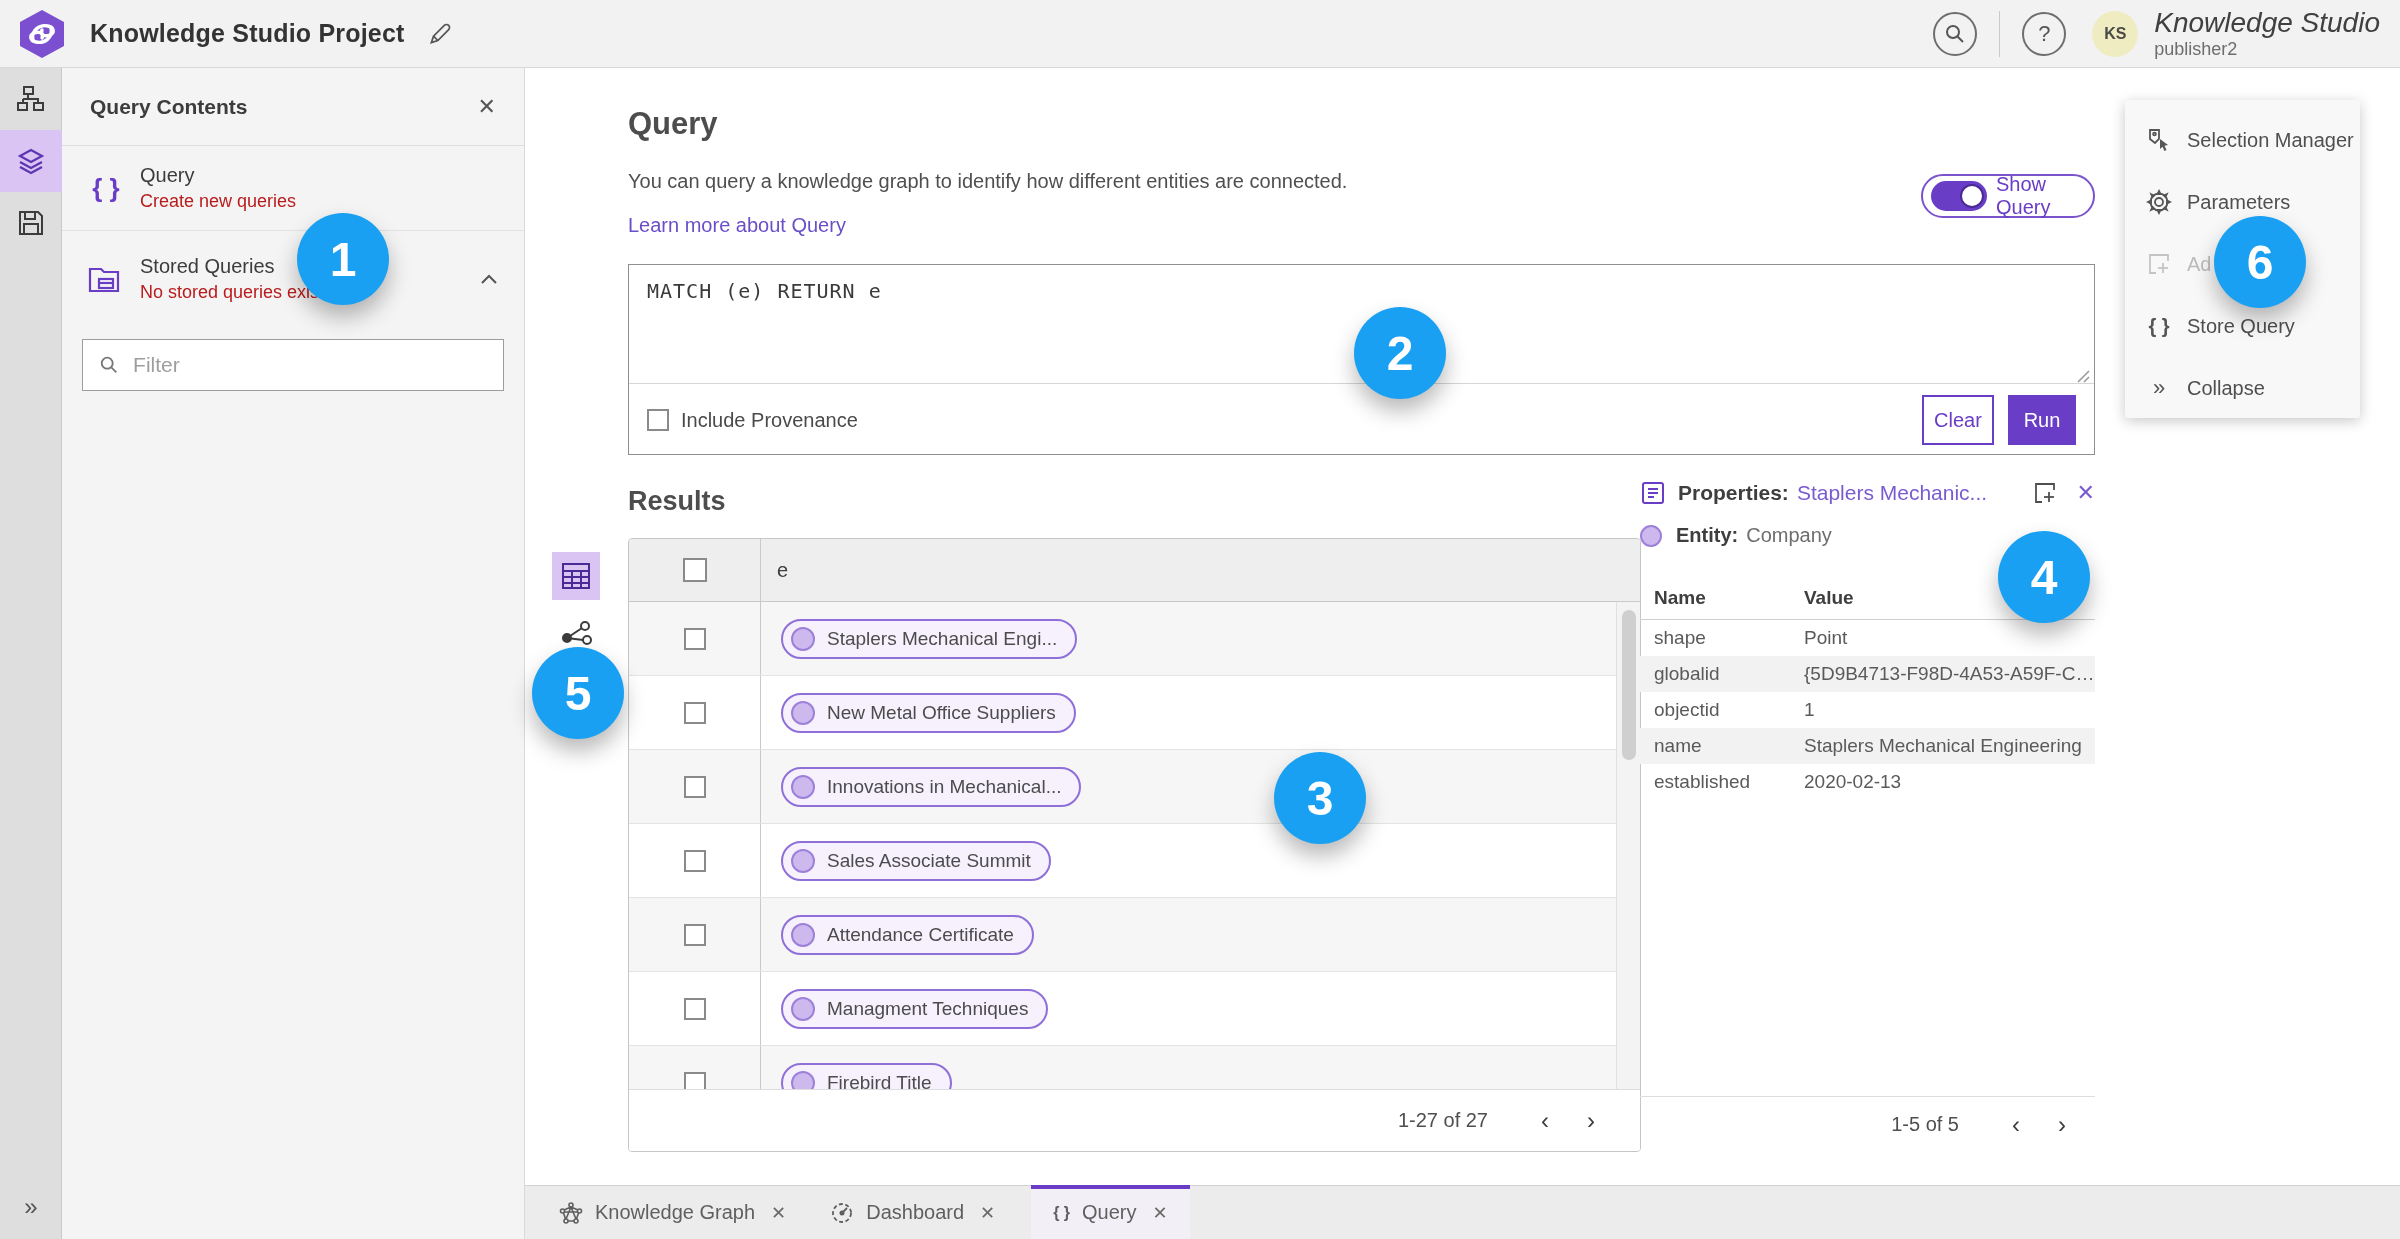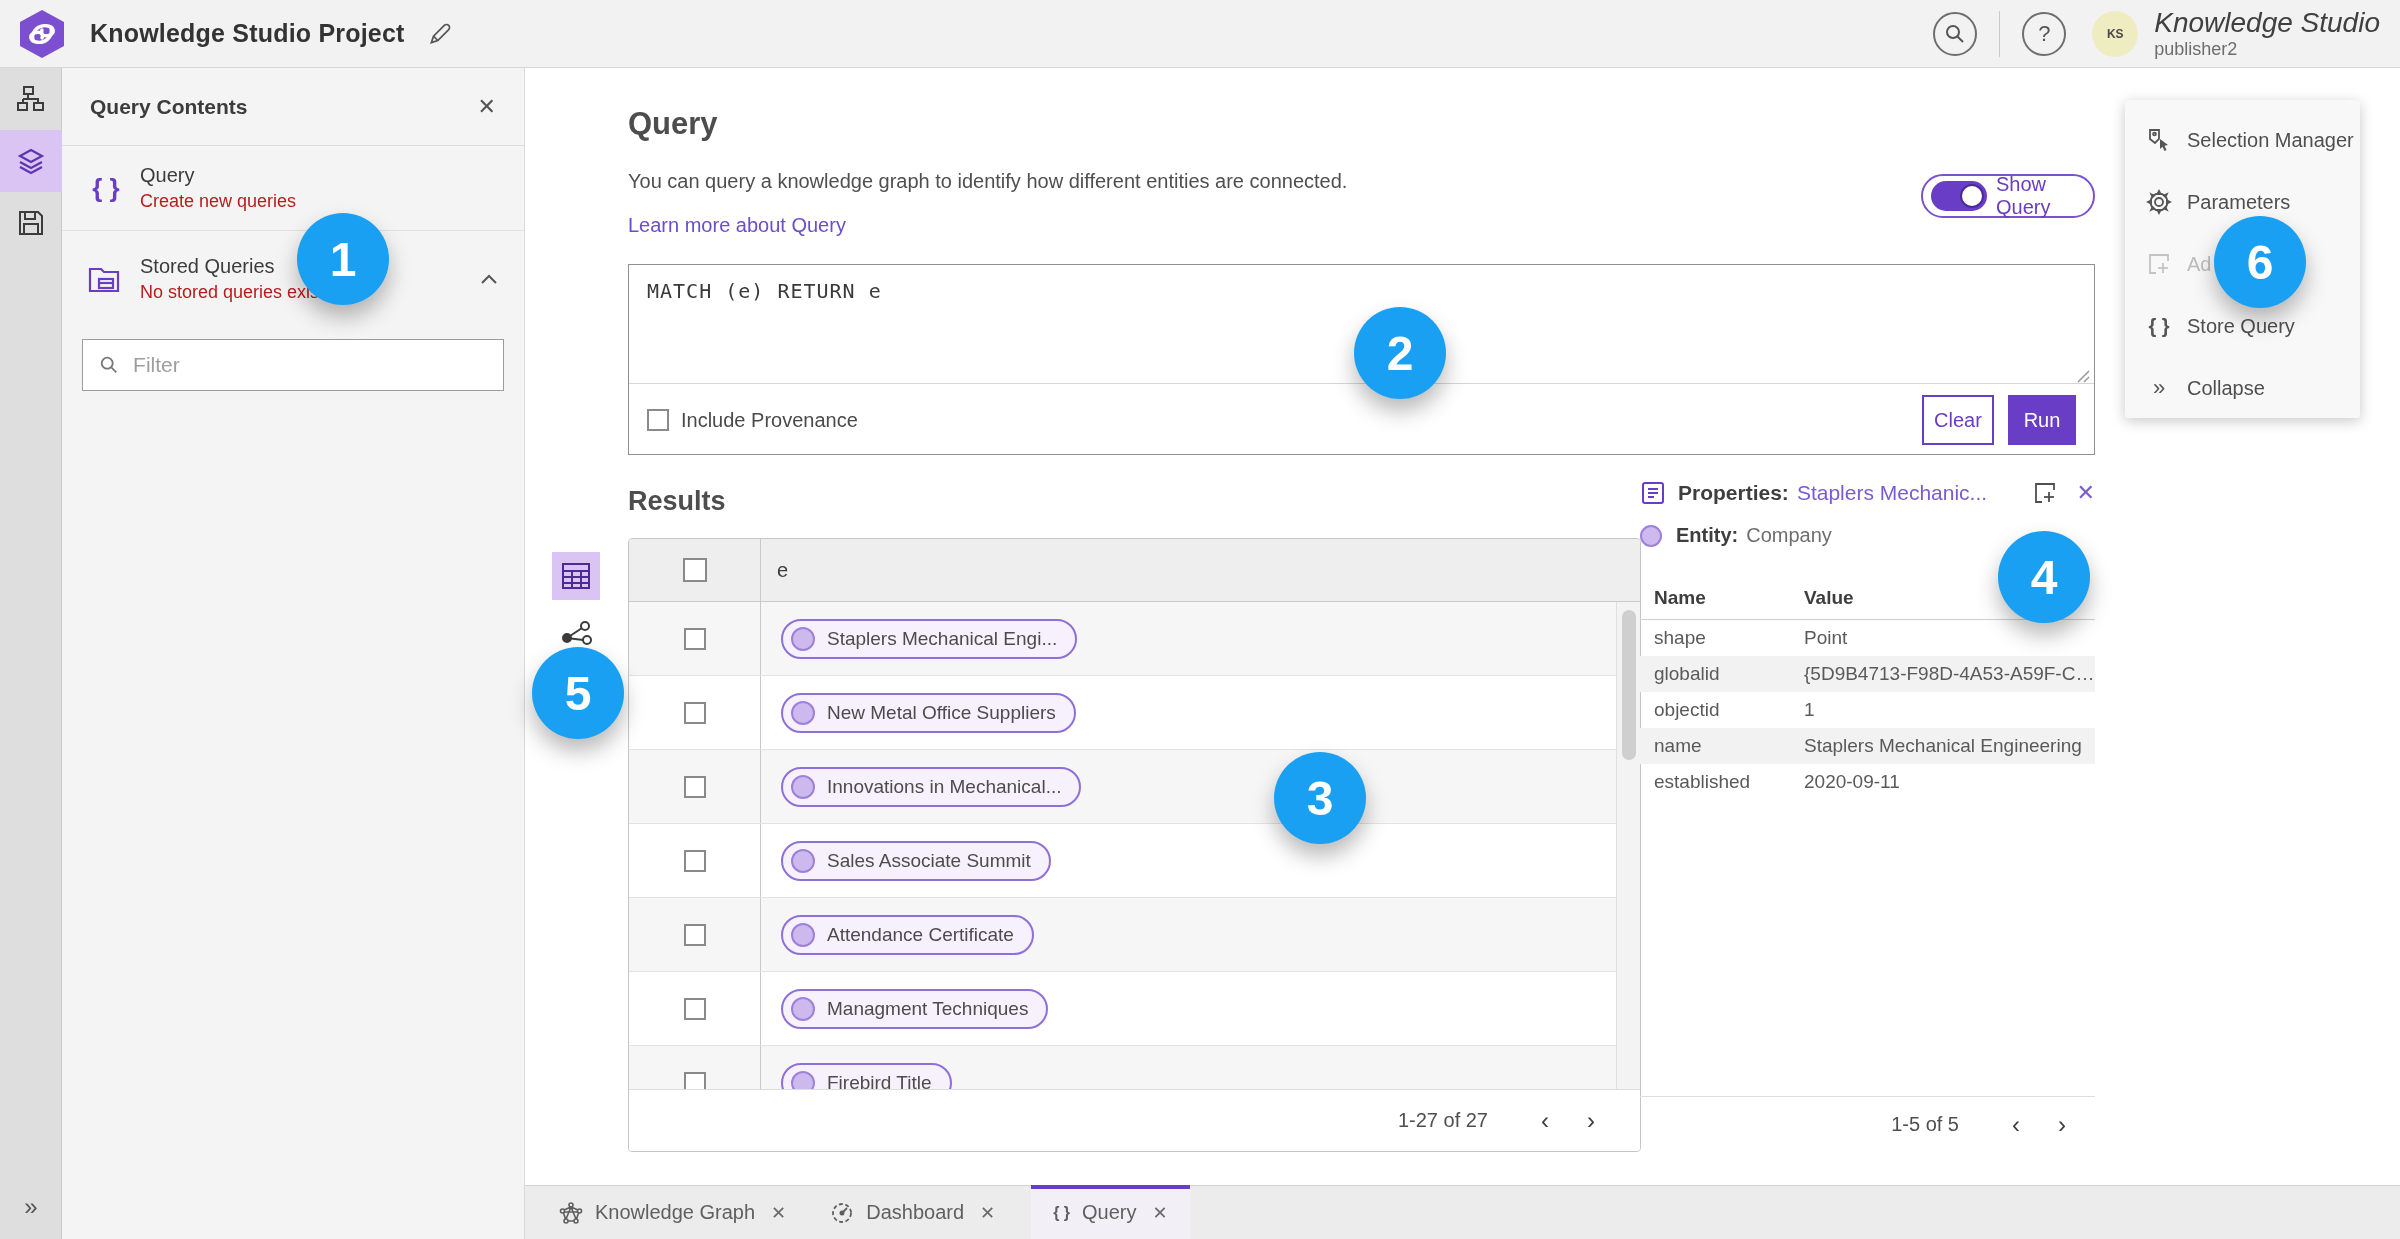--- a/index.html
+++ b/index.html
@@ -7,21 +7,21 @@
   .app { position:relative; width:2400px; height:1239px; background:#ffffff; overflow:hidden; }
 
   
   .topbar { position:absolute; left:0; top:0; width:2400px; height:68px; background:#f2f2f2; border-bottom:1px solid #d7d7d7; display:flex; align-items:center; }
   .logo { width:48px; height:50px; margin-left:18px; }
   .app-title { margin-left:24px; font-size:25px; font-weight:bold; color:#333; letter-spacing:.2px; }
   .pencil { margin-left:22px; width:26px; height:26px; cursor:pointer; }
   .topbar-right { margin-left:auto; display:flex; align-items:center; margin-right:20px; }
   .circle-btn { width:44px; height:44px; border-radius:50%; border:2px solid #6e6e6e; display:flex; align-items:center; justify-content:center; background:transparent; color:#555; font-size:22px; cursor:pointer; }
   .tb-divider { width:1px; height:46px; background:#c9c9c9; margin:0 22px; }
-  .avatar { width:46px; height:46px; border-radius:50%; background:#f0ecc2; color:#4a4a4a; font-size:12px; font-weight:bold; display:flex; align-items:center; justify-content:center; margin:0 16px 0 26px; cursor:pointer; }
+  .avatar { width:46px; height:46px; border-radius:50%; background:#f0ecc2; color:#4a4a4a; font-size:16px; font-weight:bold; display:flex; align-items:center; justify-content:center; margin:0 16px 0 26px; cursor:pointer; }
   .user-block { line-height:1.15; }
   .user-name { font-size:28px; color:#404040;font-style:italic; }
   .user-role { font-size:18px; color:#6d6d6d; }
 
   
   .rail { position:absolute; left:0; top:68px; width:62px; height:1171px; background:#dedede; border-right:1px solid #c9c9c9; }
   .rail-btn { width:62px; height:62px; display:flex; align-items:center; justify-content:center; cursor:pointer; color:#3c3c3c; }
   .rail-btn.active { background:#d9c4f3; color:#5e35b1; }
   .rail-expand { position:absolute; bottom:18px; left:0; width:62px; text-align:center; font-size:24px; color:#555; cursor:pointer; }
 
@@ -397,21 +397,21 @@
           <tr>
               <td>objectid</td>
               <td>1</td>
             </tr>
           <tr class="alt">
               <td>name</td>
               <td>Staplers Mechanical Engineering</td>
             </tr>
           <tr>
               <td>established</td>
-              <td>2020-09-11</td>
+              <td>2020-02-13</td>
             </tr>
         </tbody>
       </table>
       <div class="props-foot">
         <span class="page-text">1-5 of 5</span>
         <button class="page-chevron first">‹</button>
         <button class="page-chevron">›</button>
       </div>
     </div>
   </div>

